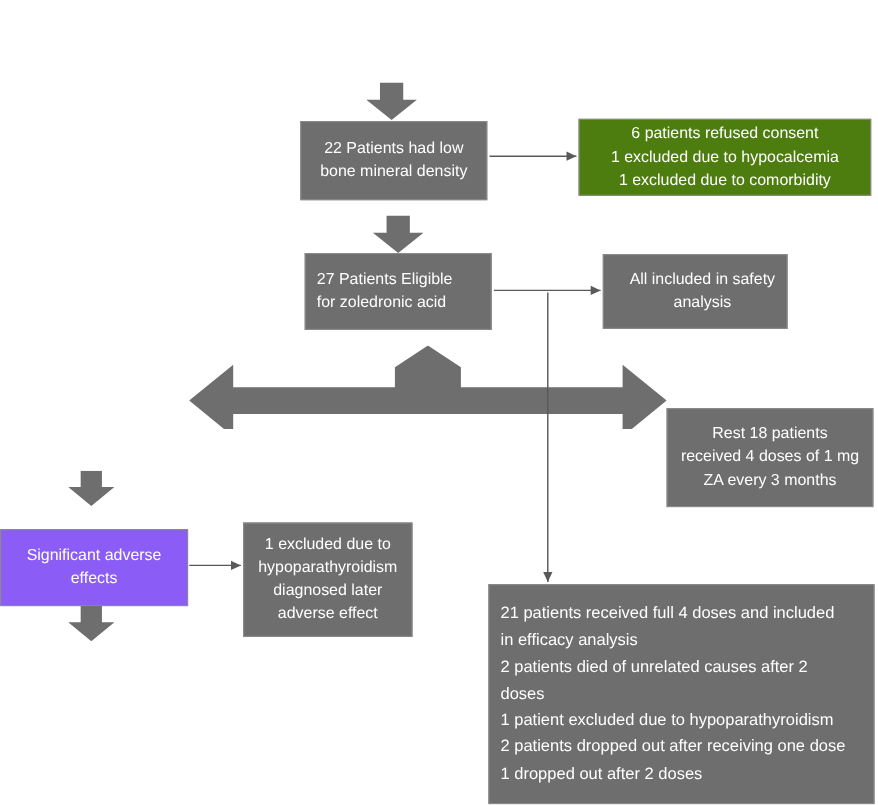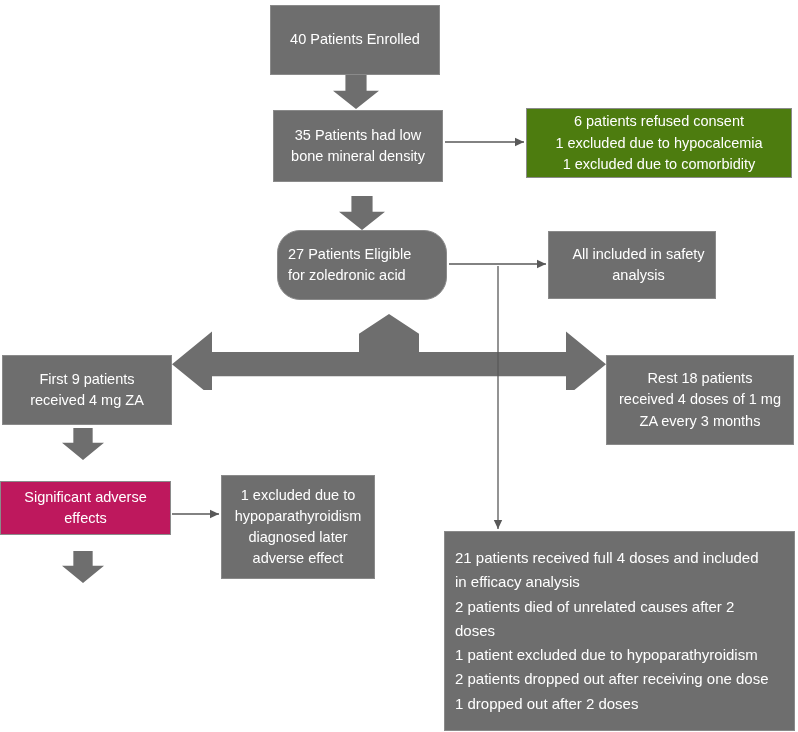--- a/index.html
+++ b/index.html
@@ -36,36 +36,33 @@
   .blockarrow { position: absolute; }
   .blockarrow svg { display: block; }
   .thinline { position: absolute; }
   .thinline svg { display: block; overflow: visible; }
 </style>
 </head>
 <body>
 
 <div id="canvas">
 
-<div class="node center" style="left: 270px; top: 5px; width: 170px; height: 70px; background: rgb(110, 110, 110); border-color: rgb(138, 138, 138); color: rgb(255, 255, 255);">40 Patients Enrolled</div>
-    <div class="node center" style="left: 273px; top: 110px; width: 170px; height: 72px; background: rgb(110, 110, 110); border-color: rgb(138, 138, 138); color: rgb(255, 255, 255);">35 Patients had low
+    <div class="node center" style="left: 273px; top: 110px; width: 170px; height: 72px; background: rgb(110, 110, 110); border-color: rgb(138, 138, 138); color: rgb(255, 255, 255);">22 Patients had low
 bone mineral density</div>
     <div class="node center" style="left: 526px; top: 108px; width: 266px; height: 70px; background: #4d7c0f; border-color: rgb(138, 138, 138); color: rgb(255, 255, 255);">6 patients refused consent
 1 excluded due to hypocalcemia
 1 excluded due to comorbidity</div>
-    <div class="node left" style="left: 277px; top: 230px; width: 170px; height: 70px; background: rgb(110, 110, 110); border-color: rgb(138, 138, 138); color: rgb(255, 255, 255); border-radius: 23px;">27 Patients Eligible
+    <div class="node left" style="left: 277px; top: 230px; width: 170px; height: 70px; background: rgb(110, 110, 110); border-color: rgb(138, 138, 138); color: rgb(255, 255, 255);">27 Patients Eligible
 for zoledronic acid</div>
     <div class="node center" style="left: 548px; top: 231px; width: 168px; height: 68px; background: rgb(110, 110, 110); border-color: rgb(138, 138, 138); color: rgb(255, 255, 255); padding-left: 23px;">All included in safety
 analysis</div>
-    <div class="node center" style="left: 2px; top: 355px; width: 170px; height: 70px; background: rgb(110, 110, 110); border-color: rgb(138, 138, 138); color: rgb(255, 255, 255);">First 9 patients
-received 4 mg ZA</div>
-    <div class="node center" style="left: 606px; top: 355px; width: 188px; height: 90px; background: rgb(110, 110, 110); border-color: rgb(138, 138, 138); color: rgb(255, 255, 255);">Rest 18 patients
+    <div class="node center" style="left: 606px; top: 371px; width: 188px; height: 90px; background: rgb(110, 110, 110); border-color: rgb(138, 138, 138); color: rgb(255, 255, 255);">Rest 18 patients
 received 4 doses of 1 mg
 ZA every 3 months</div>
-    <div class="node center" style="left: 0px; top: 481px; width: 171px; height: 54px; background: #be185d; border-color: rgb(138, 138, 138); color: rgb(255, 255, 255);">Significant adverse
+    <div class="node center" style="left: 0px; top: 481px; width: 171px; height: 70px; background: #8b5cf6; border-color: rgb(138, 138, 138); color: rgb(255, 255, 255);">Significant adverse
 effects</div>
     <div class="node center" style="left: 221px; top: 475px; width: 154px; height: 104px; background: rgb(110, 110, 110); border-color: rgb(138, 138, 138); color: rgb(255, 255, 255);">1 excluded due to
 hypoparathyroidism
 diagnosed later
 adverse effect</div>
     <div class="node left big" style="left: 444px; top: 531px; width: 351px; height: 200px; background: rgb(110, 110, 110); border-color: rgb(138, 138, 138); color: rgb(255, 255, 255);">21 patients received full 4 doses and included
 in efficacy analysis
 2 patients died of unrelated causes after 2
 doses
 1 patient excluded due to hypoparathyroidism

